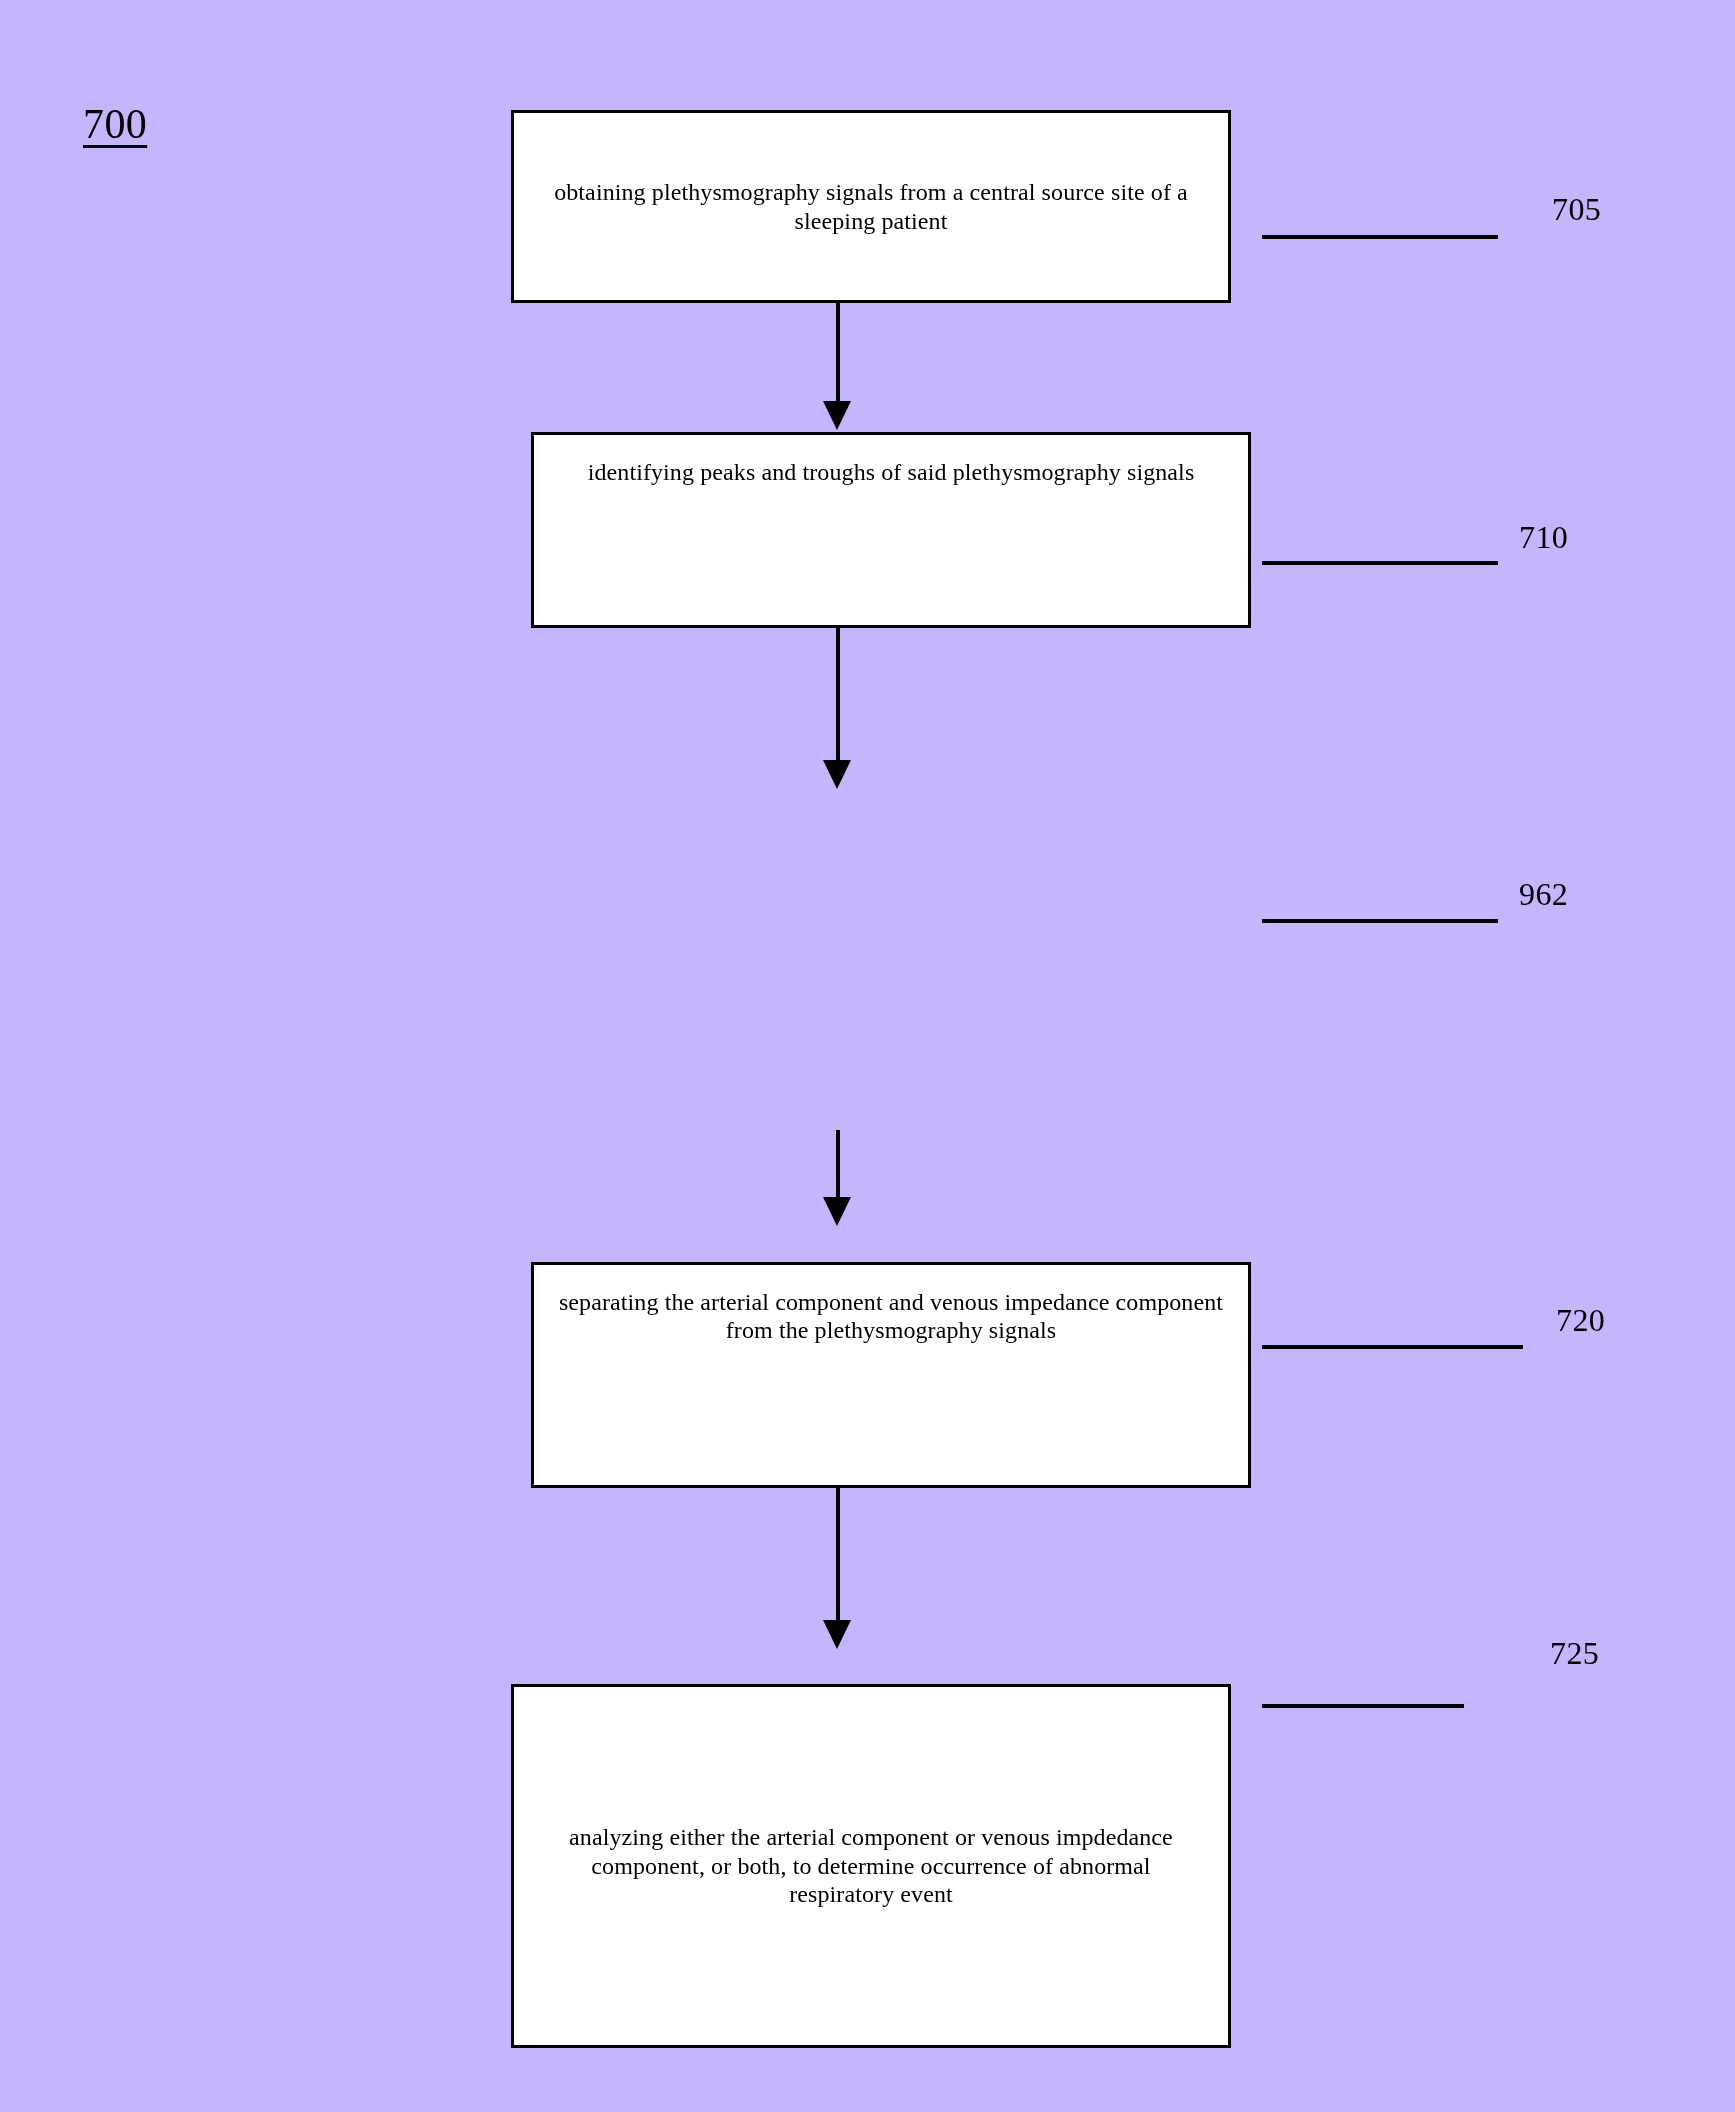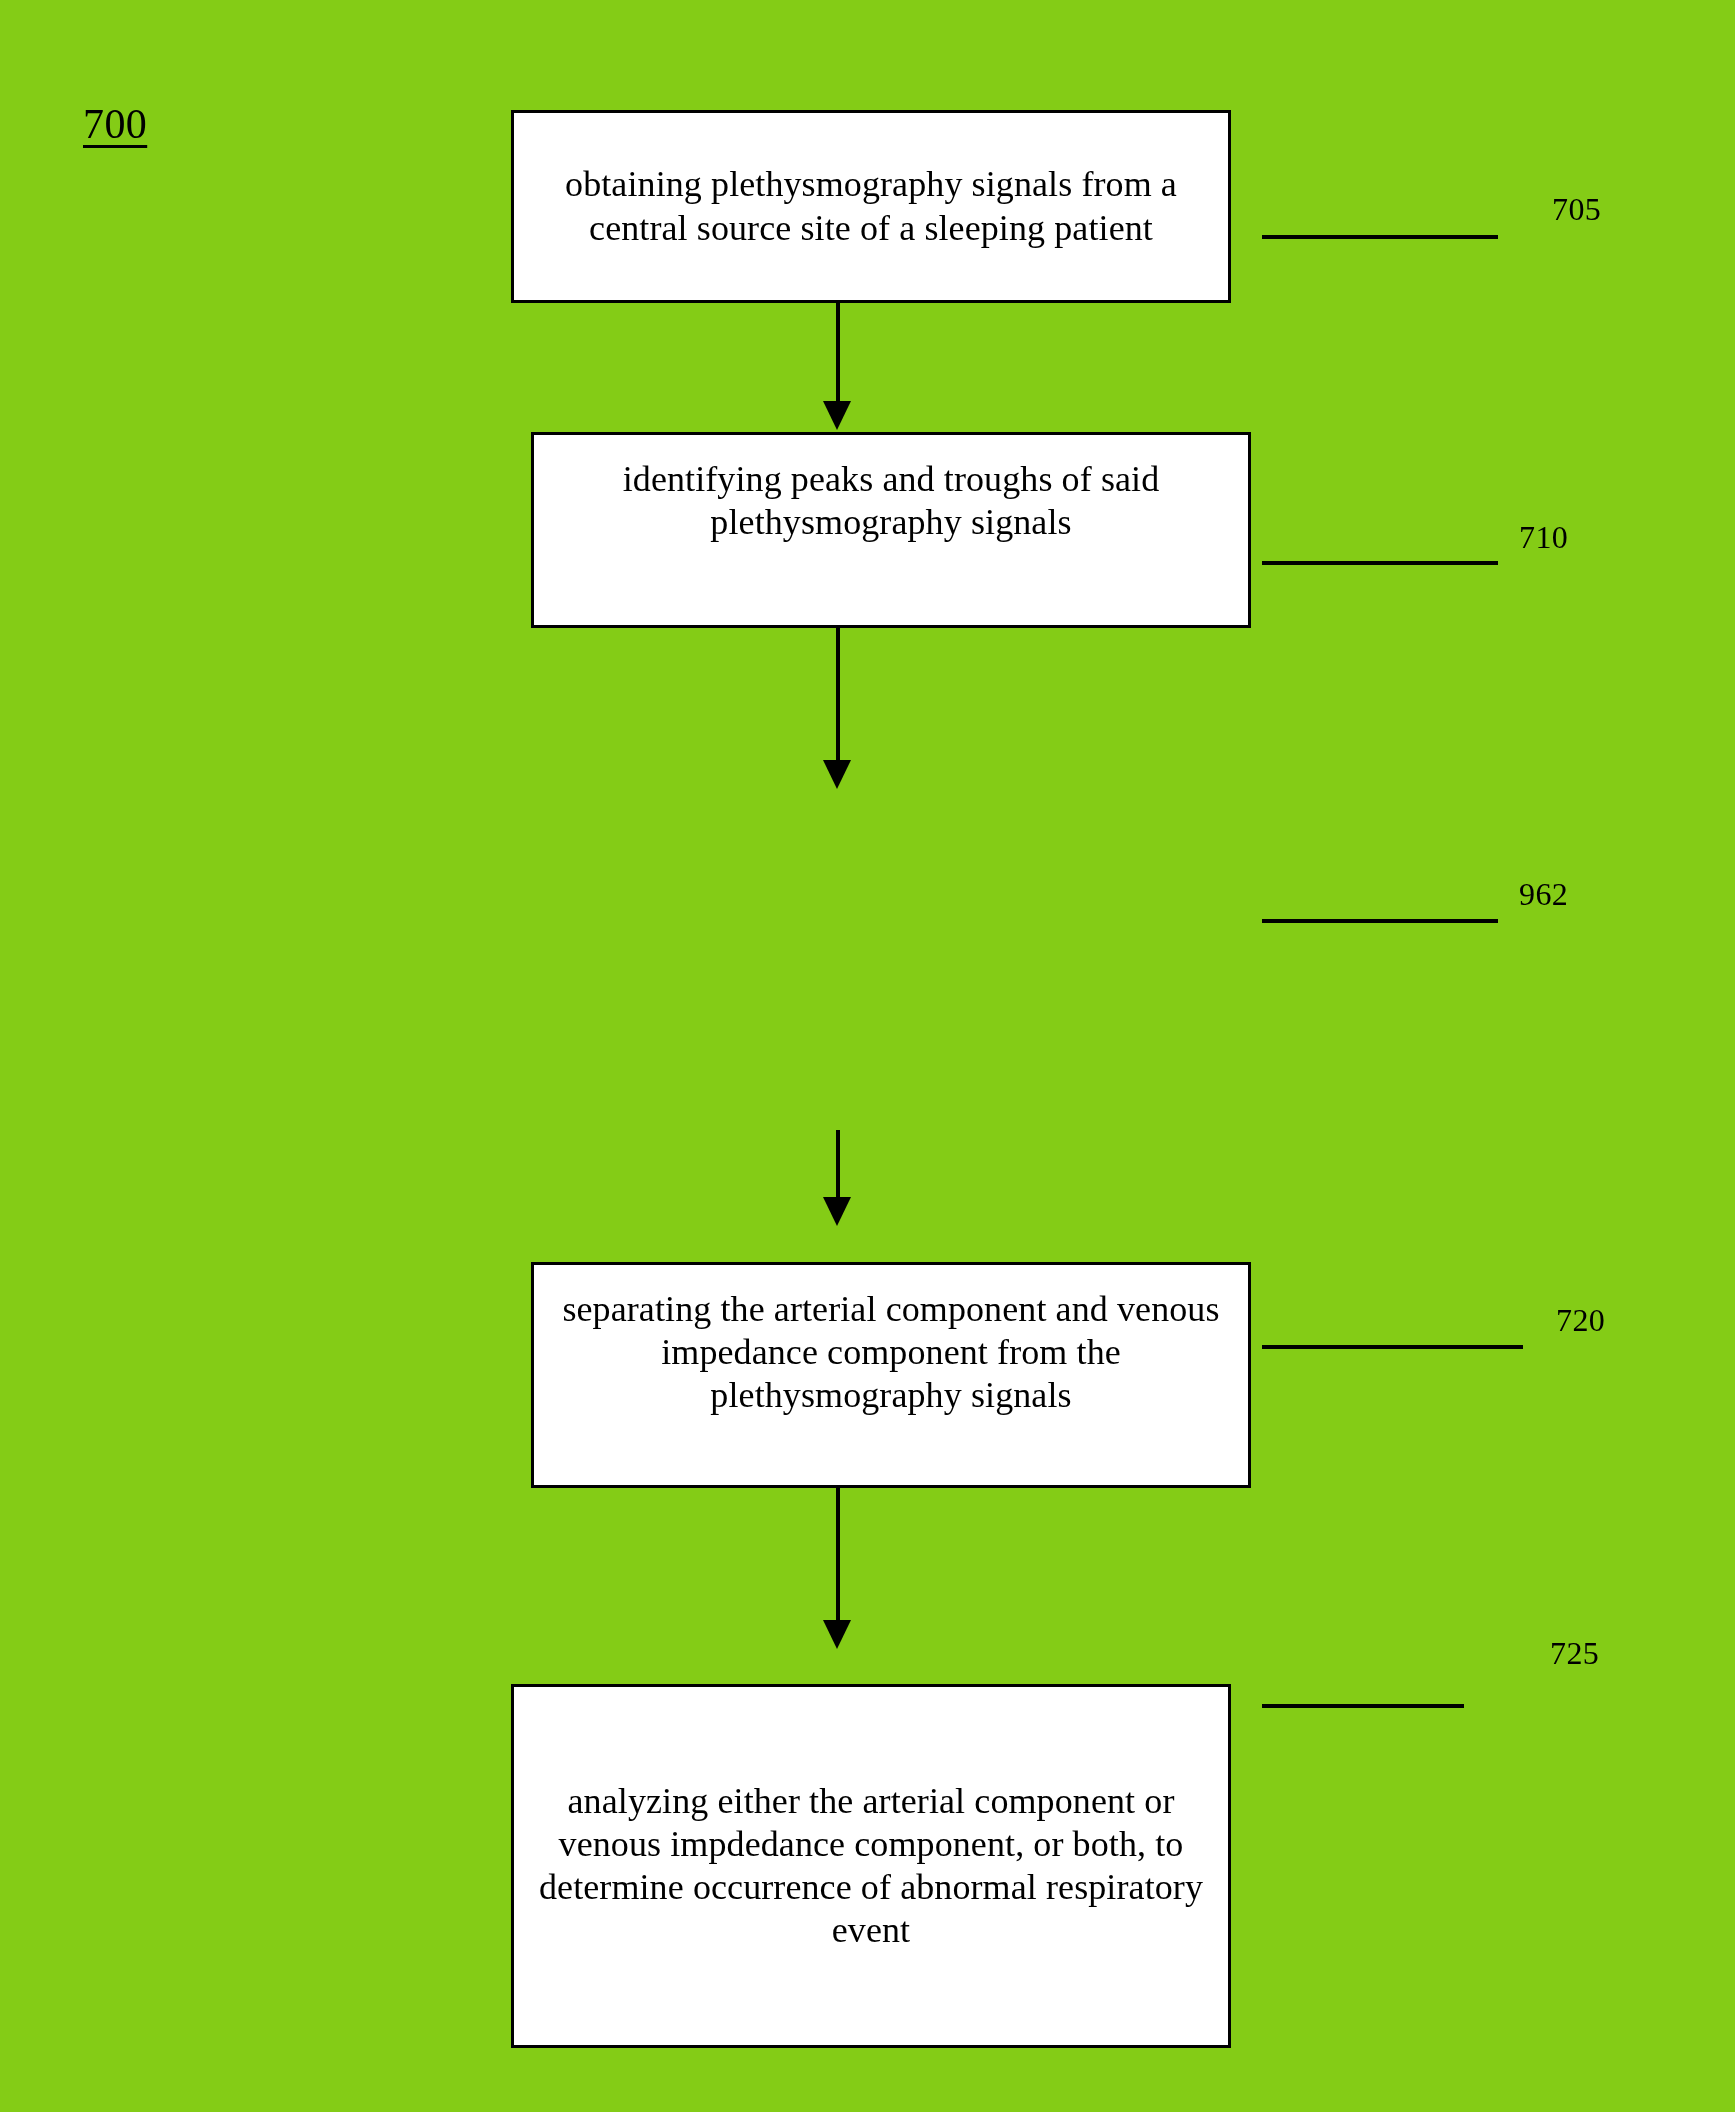--- a/index.html
+++ b/index.html
@@ -10,21 +10,21 @@
   }
   body {
     font-family: "Liberation Serif", "DejaVu Serif", serif;
     color: #000000;
   }
 
   #page {
     position: relative;
     width: 1735px;
     height: 2113px;
-    background: #84cc16;
+    background: #c4b5fd;
     overflow: hidden;
   }
 
   
   .fig-label {
     position: absolute;
     left: 83px;
     top: 103px;
     font-size: 42px;
     line-height: 1;
@@ -44,21 +44,21 @@
     border: 3.5px solid #000000;
     background: #ffffff;
     display: flex;
     justify-content: center;
   }
   .flow-box.center-v { align-items: center; }
   .flow-box.top-v    { align-items: flex-start; margin-left: 20px; }
 
   .flow-box-text {
     text-align: center;
-    font-size: 36px;
+    font-size: 24px;
     line-height: 1.20;
     padding: 0 22.6px;
     width: 100%;
     box-sizing: border-box;
     letter-spacing: 0.1px;
   }
   .flow-box.top-v .flow-box-text { padding-top: 22.6px; }
 
   
   #box-705 { top: 110px;  height: 193px; }

